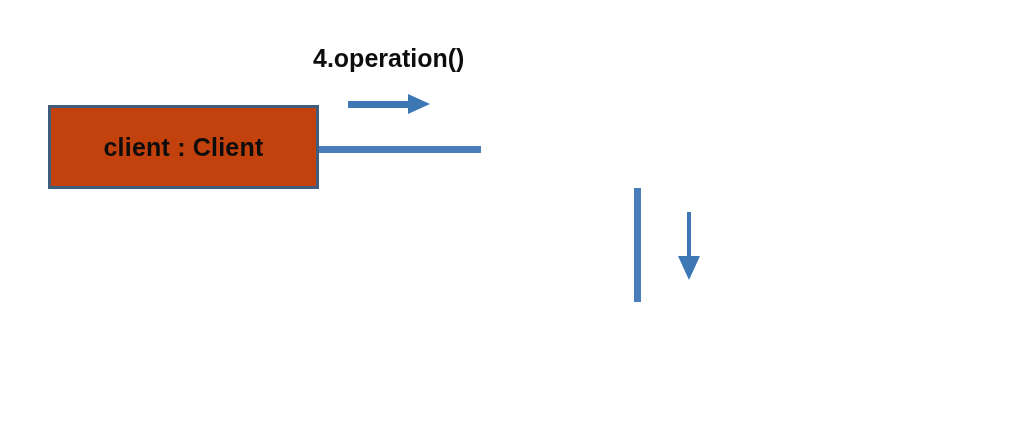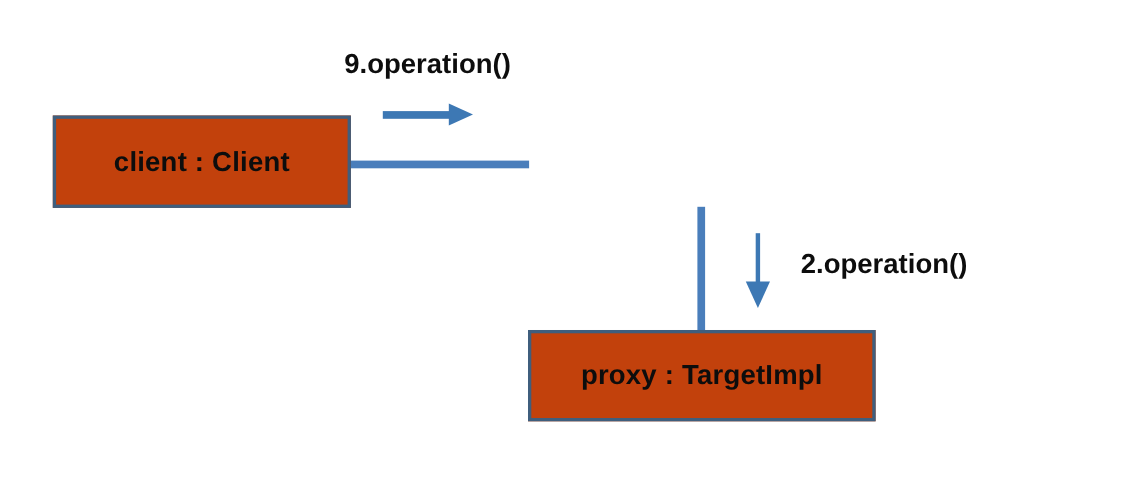--- a/index.html
+++ b/index.html
@@ -184,31 +184,27 @@
 
   <div class="link" id="link-client-proxy"></div>
 
   <div class="link" id="link-proxy-impl"></div>
 
   <div class="obj-box" id="box-client">
     <span class="obj-label">client : Client</span>
   </div>
 
 
-  <div class="obj-box" id="box-impl">
-    <span class="obj-label">proxy : TargetImpl</span>
-  </div>
 
   <div class="arrow-h" id="arrow-op1">
     <div class="shaft"></div>
     <div class="head"></div>
   </div>
 
   <div class="arrow-v" id="arrow-op2">
     <div class="shaft"></div>
     <div class="head"></div>
   </div>
 
-  <div class="msg-label" id="label-op1">9.operation()</div>
-
-  <div class="msg-label" id="label-op2">2.operation()</div>
+  <div class="msg-label" id="label-op1">4.operation()</div>
+
 
 </div>
 
 </body></html>

